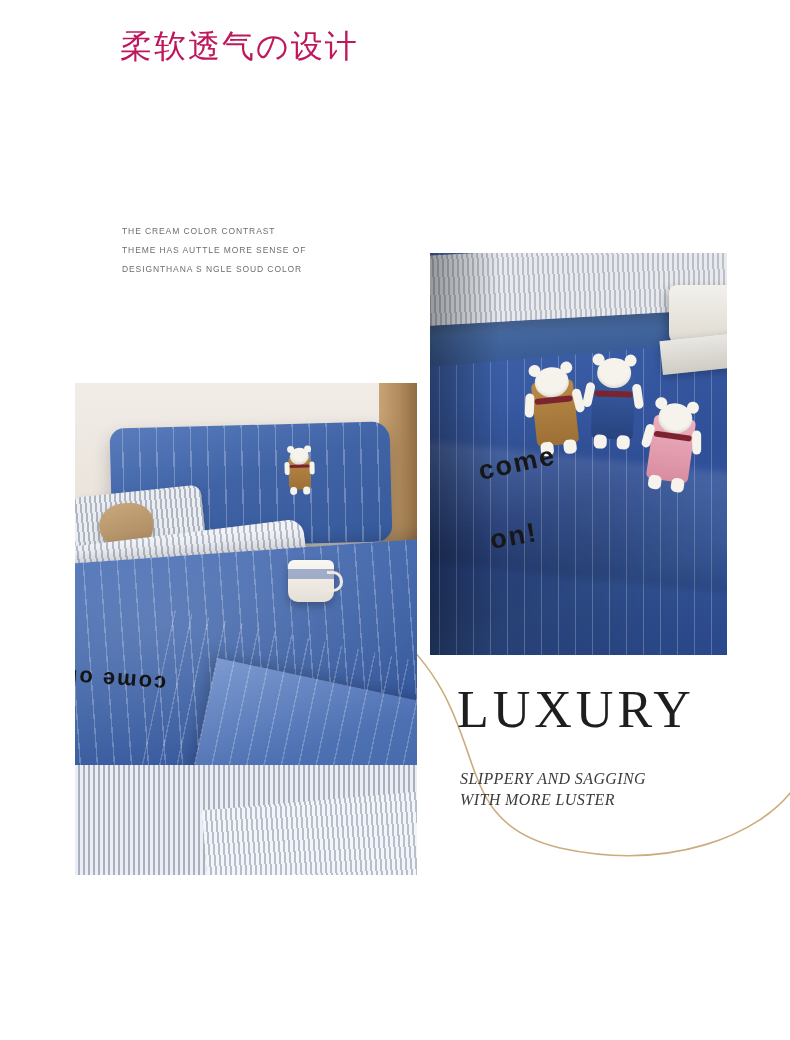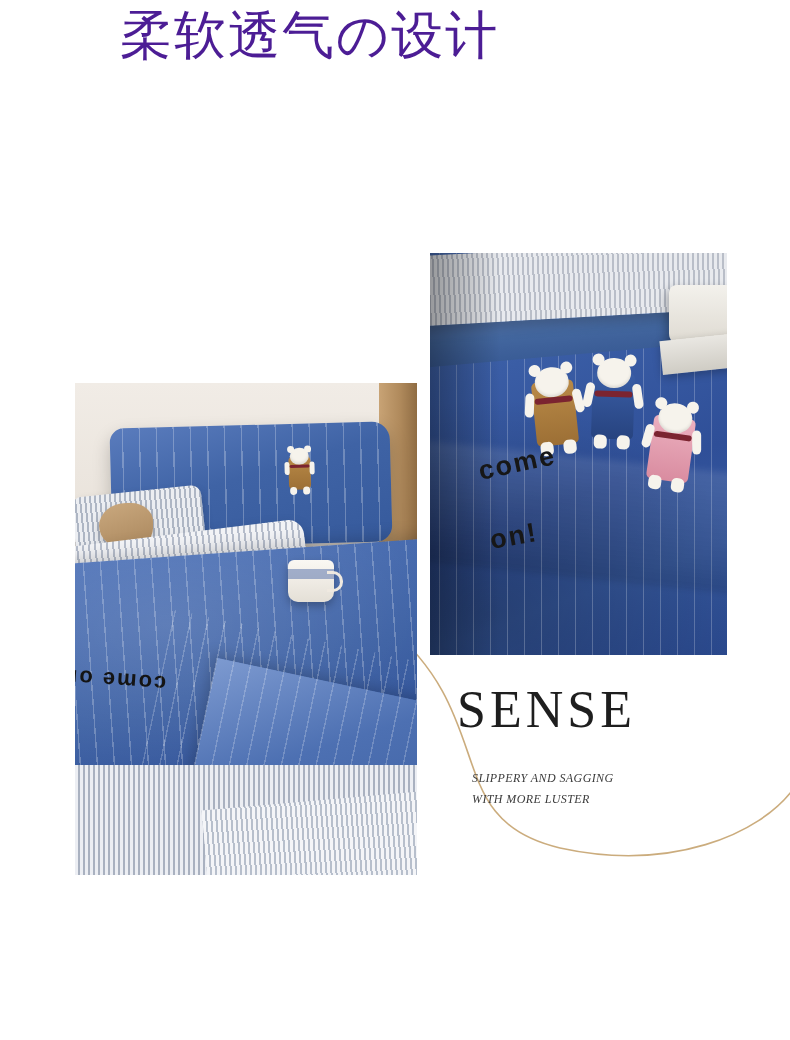--- a/index.html
+++ b/index.html
@@ -19,26 +19,26 @@
   .page {
     position: absolute;
     inset: 0;
     background: #ffffff;
   }
 
   
   .headline {
     position: absolute;
     left: 120px;
-    top: 3px;
-    font-size: 52px;
+    top: 26px;
+    font-size: 32px;
     line-height: 1.25;
     font-weight: 400;
     letter-spacing: 2px;
-    color: #4c1d95;
+    color: #be185d;
     font-family: "Liberation Serif", serif;
     white-space: nowrap;
   }
   .subheadline {
     position: absolute;
     left: 121px;
     top: 100px;
     font-size: 21px;
     line-height: 1.4;
     font-weight: 400;
@@ -305,25 +305,25 @@
     left: 457px;
     top: 680px;
     font-family: "Liberation Serif", serif;
     font-size: 52px;
     letter-spacing: 4px;
     color: #1e1e1e;
     white-space: nowrap;
   }
   .luxury-sub {
     position: absolute;
-    left: 472px;
+    left: 460px;
     top: 768px;
     font-family: "Liberation Serif", serif;
     font-style: italic;
-    font-size: 12px;
+    font-size: 16px;
     line-height: 21px;
     letter-spacing: 0.4px;
     color: #3b3b3b;
   }
 
   
   .swoosh {
     position: absolute;
     left: 380px;
     top: 620px;
@@ -332,20 +332,25 @@
     pointer-events: none;
   }
 </style>
 </head>
 <body>
 
 <div class="page">
 
   <div class="headline">柔软透气の设计</div>
 
+  <div class="caption-block">
+    <div class="line">THE CREAM COLOR CONTRAST</div>
+    <div class="line">THEME HAS AUTTLE MORE SENSE OF</div>
+    <div class="line">DESIGNTHANA S NGLE SOUD COLOR</div>
+  </div>
 
   <svg class="swoosh" viewBox="0 0 420 260" fill="none">
     <path d="M8 6 C 120 100, 60 200, 180 228 C 290 252, 380 215, 414 168" stroke="#c8a876" stroke-width="1.6" fill="none" opacity="0.95"></path>
   </svg>
 
   <div class="photo photo-right">
     <div class="fabric">
       <div class="r-bed"></div>
       <div class="stripes-v"></div>
       <div class="r-fold-a"></div>
@@ -474,19 +479,19 @@
 
       <div class="l-sheet-strip"></div>
       <div class="l-sheet-strip2"></div>
 
       <div class="l-mug">
         <div class="band"></div>
       </div>
     </div>
   </div>
 
-  <div class="luxury">SENSE</div>
+  <div class="luxury">LUXURY</div>
   <div class="luxury-sub">
     <div>SLIPPERY AND SAGGING</div>
     <div>WITH MORE LUSTER</div>
   </div>
 
 </div>
 
 </body></html>

